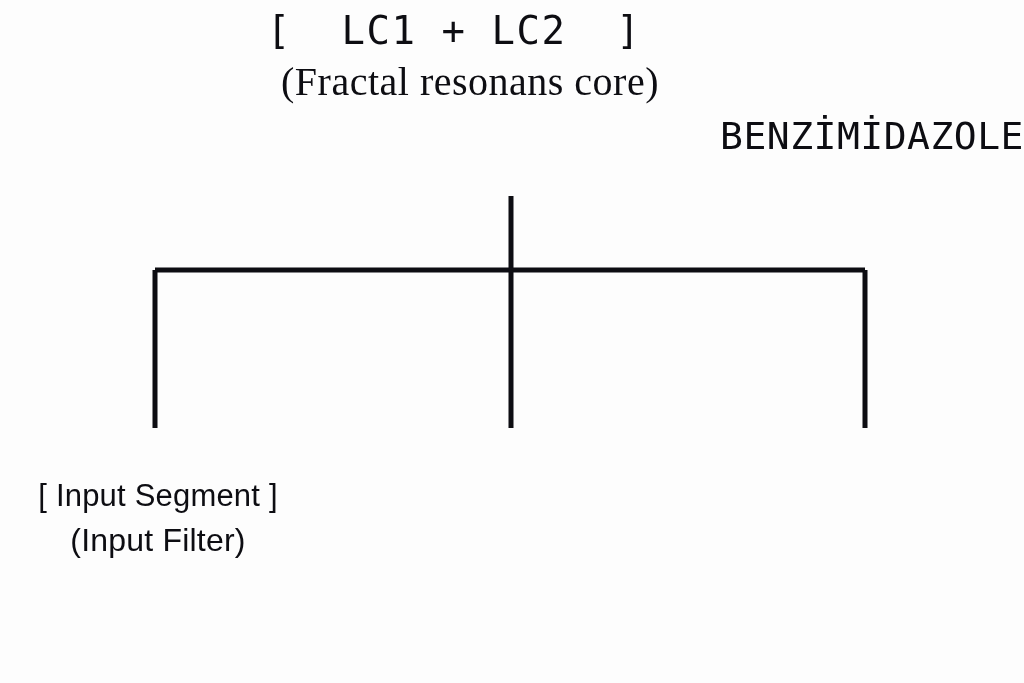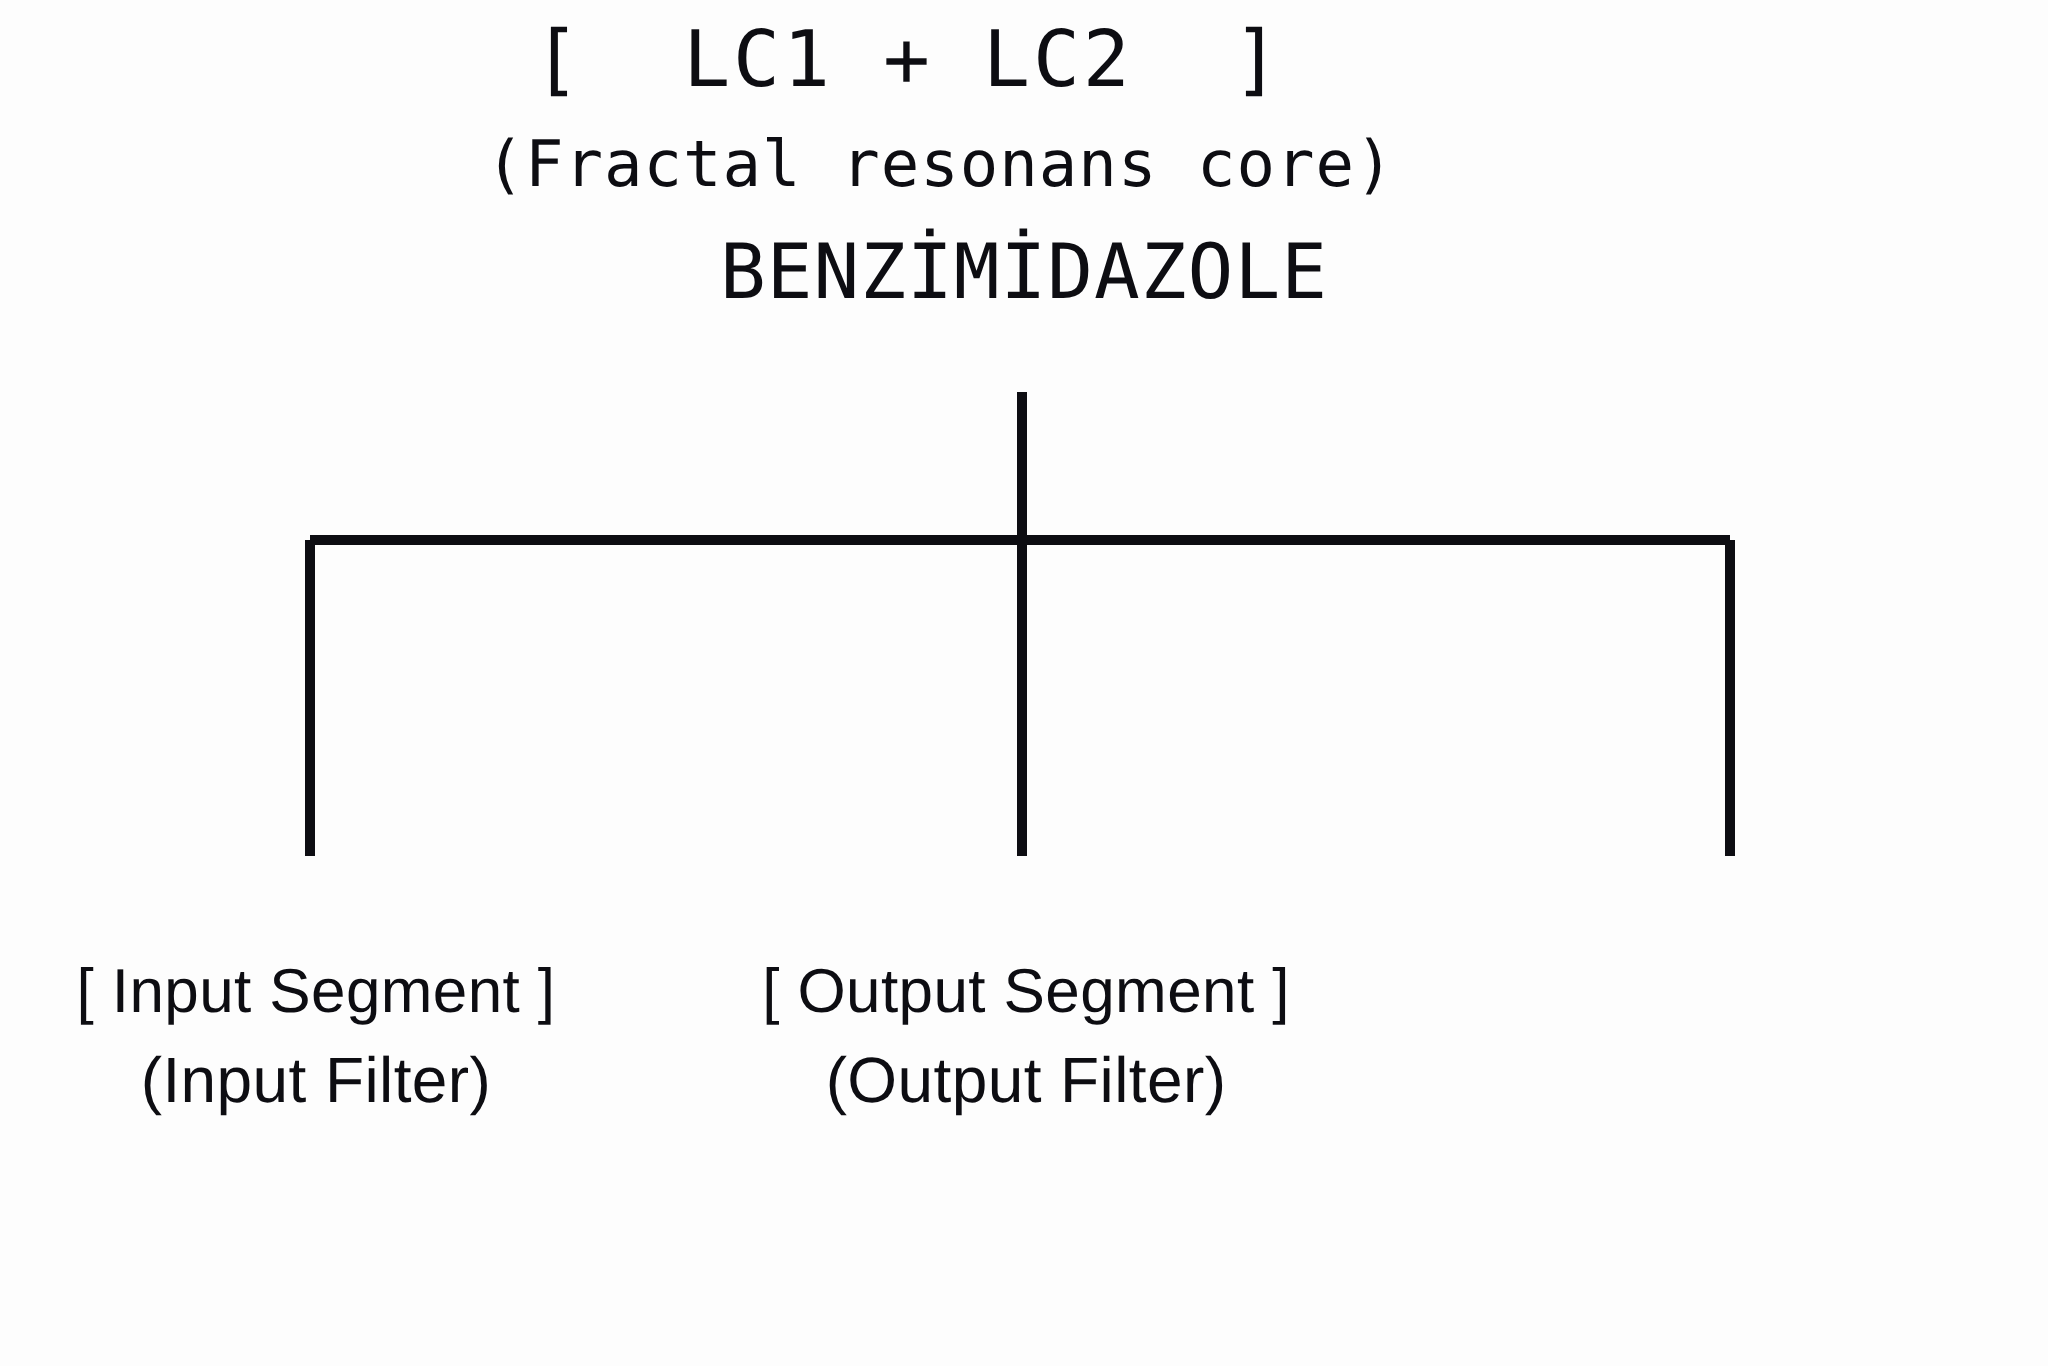--- a/index.html
+++ b/index.html
@@ -39,34 +39,36 @@
     font-size: 39px;
     letter-spacing: 1.5px;
     white-space: pre;
     line-height: 46px;
   }
   .title-line2 {
     position: absolute;
     left: 0;
     top: 60px;
     width: 940px;
-    font-size: 32px;
+    font-size: 40px;
     letter-spacing: 0.5px;
     white-space: pre;
     line-height: 44px;
+    font-family: Liberation Serif, serif;
   }
   .title-line3 {
     position: absolute;
     left: 0;
     top: 113px;
     width: 1024px;
     font-size: 38px;
     letter-spacing: 0.5px;
     white-space: pre;
     line-height: 46px;
+    text-align: right;
   }
 
   
   .tree-svg {
     position: absolute;
     left: 0;
     top: 0;
     width: 1024px;
     height: 683px;
     pointer-events: none;
@@ -118,19 +120,15 @@
         <line x1="511" y1="270" x2="511" y2="428"></line>
         <line x1="865" y1="270" x2="865" y2="428"></line>
       </g>
   </svg>
 
   <div class="branch" id="branch-input">
     <div class="branch-title">[ Input Segment ]</div>
     <div class="branch-sub">(Input Filter)</div>
   </div>
 
-  <div class="branch" id="branch-output">
-    <div class="branch-title">[ Output Segment ]</div>
-    <div class="branch-sub">(Output Filter)</div>
-  </div>
 
 
 </div>
 
 </body></html>

